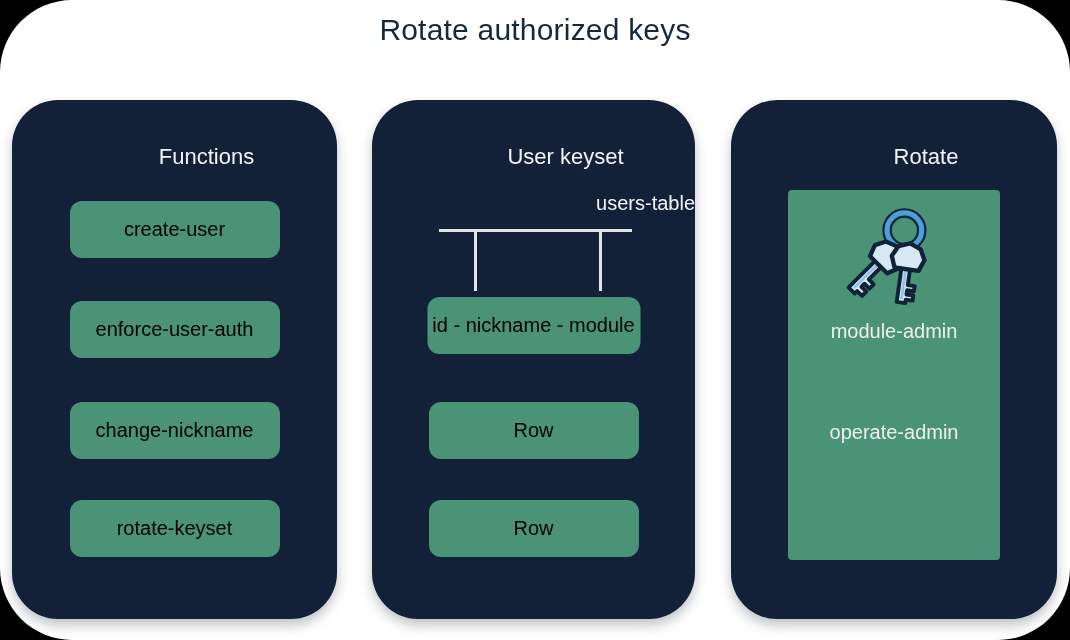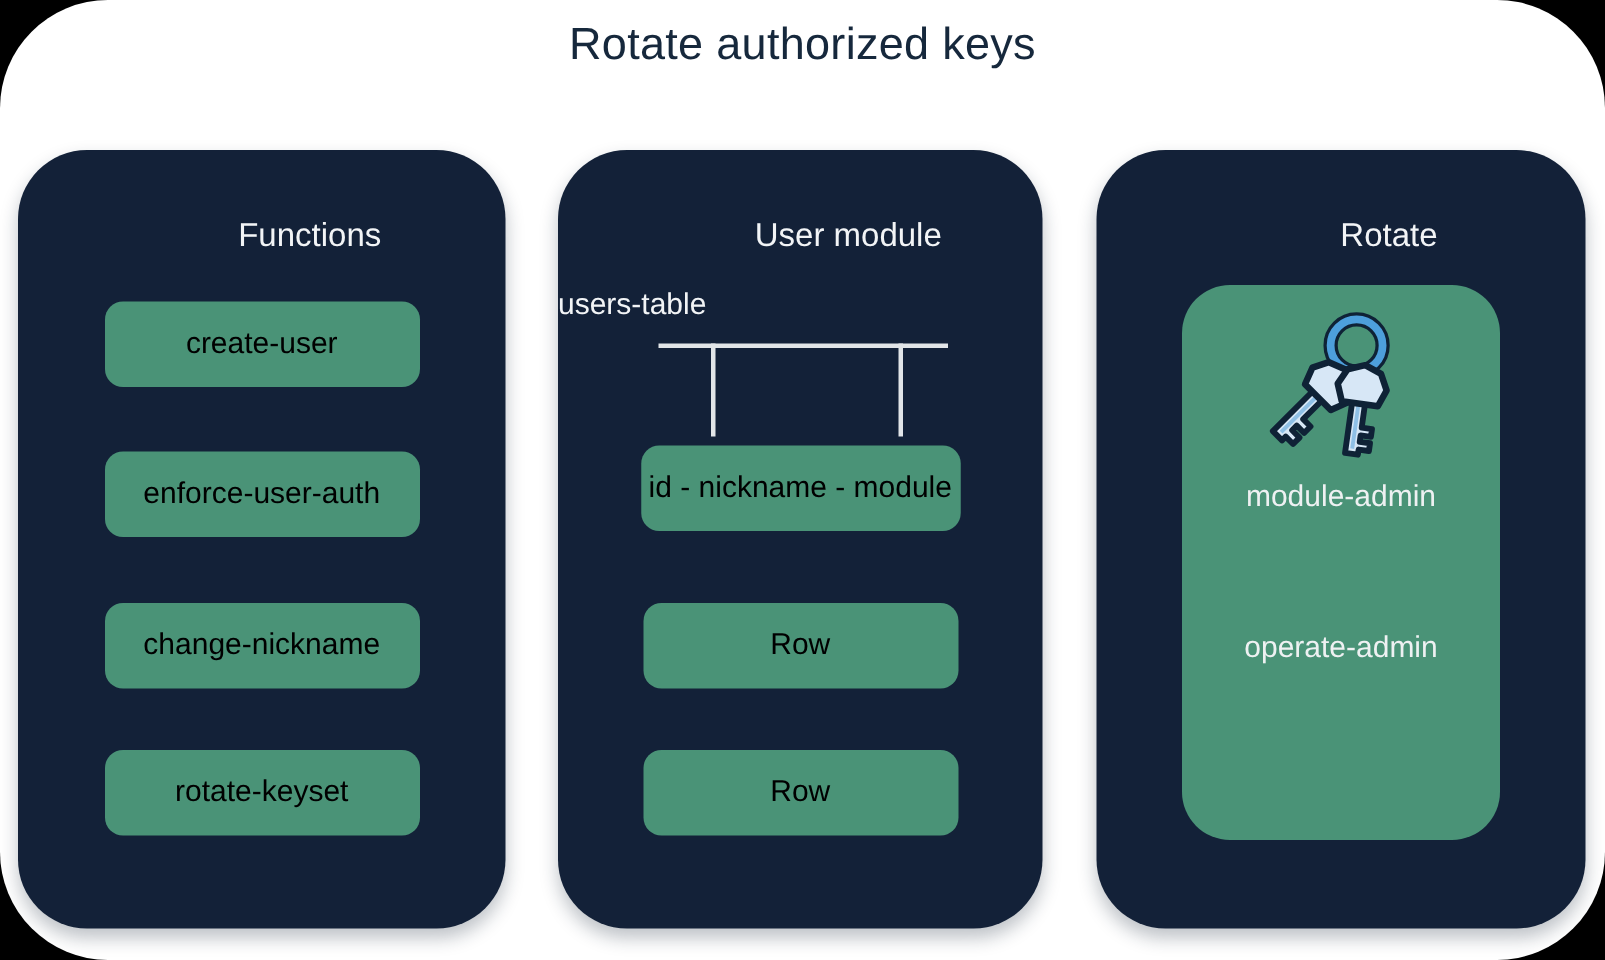--- a/index.html
+++ b/index.html
@@ -74,33 +74,33 @@
     background: #e2e5e8;
   }
   .hline  { left: 67px;  top: 129px; width: 193px; height: 2.5px; }
   .vline1 { left: 102px; top: 129px; width: 2.5px; height: 62px; }
   .vline2 { left: 227px; top: 129px; width: 2.5px; height: 62px; }
   .table-name {
     position: absolute;
     top: 92px;
     left: 0;
     width: 100%;
-    text-align: left;
+    text-align: right;
     font-size: 20px;
     color: #f2f4f6;
   }
   .keyset-box {
     position: absolute;
     left: 50%;
     transform: translateX(-50%);
     top: 90px;
     width: 212px;
     height: 370px;
     background: #4a9377;
-    border-radius: 32px;
+    border-radius: 4px;
   }
   .keys-art {
     position: absolute;
     top: 16px;
     left: 50%;
     transform: translateX(-50%);
   }
   .keyset-label {
     position: absolute;
     left: 0;
@@ -123,21 +123,21 @@
 
   <div class="panel panel-functions">
     <div class="panel-title">Functions</div>
     <div class="gbtn" style="top:101px">create-user</div>
     <div class="gbtn" style="top:201px">enforce-user-auth</div>
     <div class="gbtn" style="top:302px">change-nickname</div>
     <div class="gbtn" style="top:400px">rotate-keyset</div>
   </div>
 
   <div class="panel panel-schema">
-    <div class="panel-title">User module</div>
+    <div class="panel-title">User keyset</div>
     <div class="table-name">users-table</div>
     <div class="tline hline"></div>
     <div class="tline vline1"></div>
     <div class="tline vline2"></div>
     <div class="gbtn wide" style="top:197px">id - nickname - module</div>
     <div class="gbtn" style="top:302px">Row</div>
     <div class="gbtn" style="top:400px">Row</div>
   </div>
 
   <div class="panel panel-keysets">

